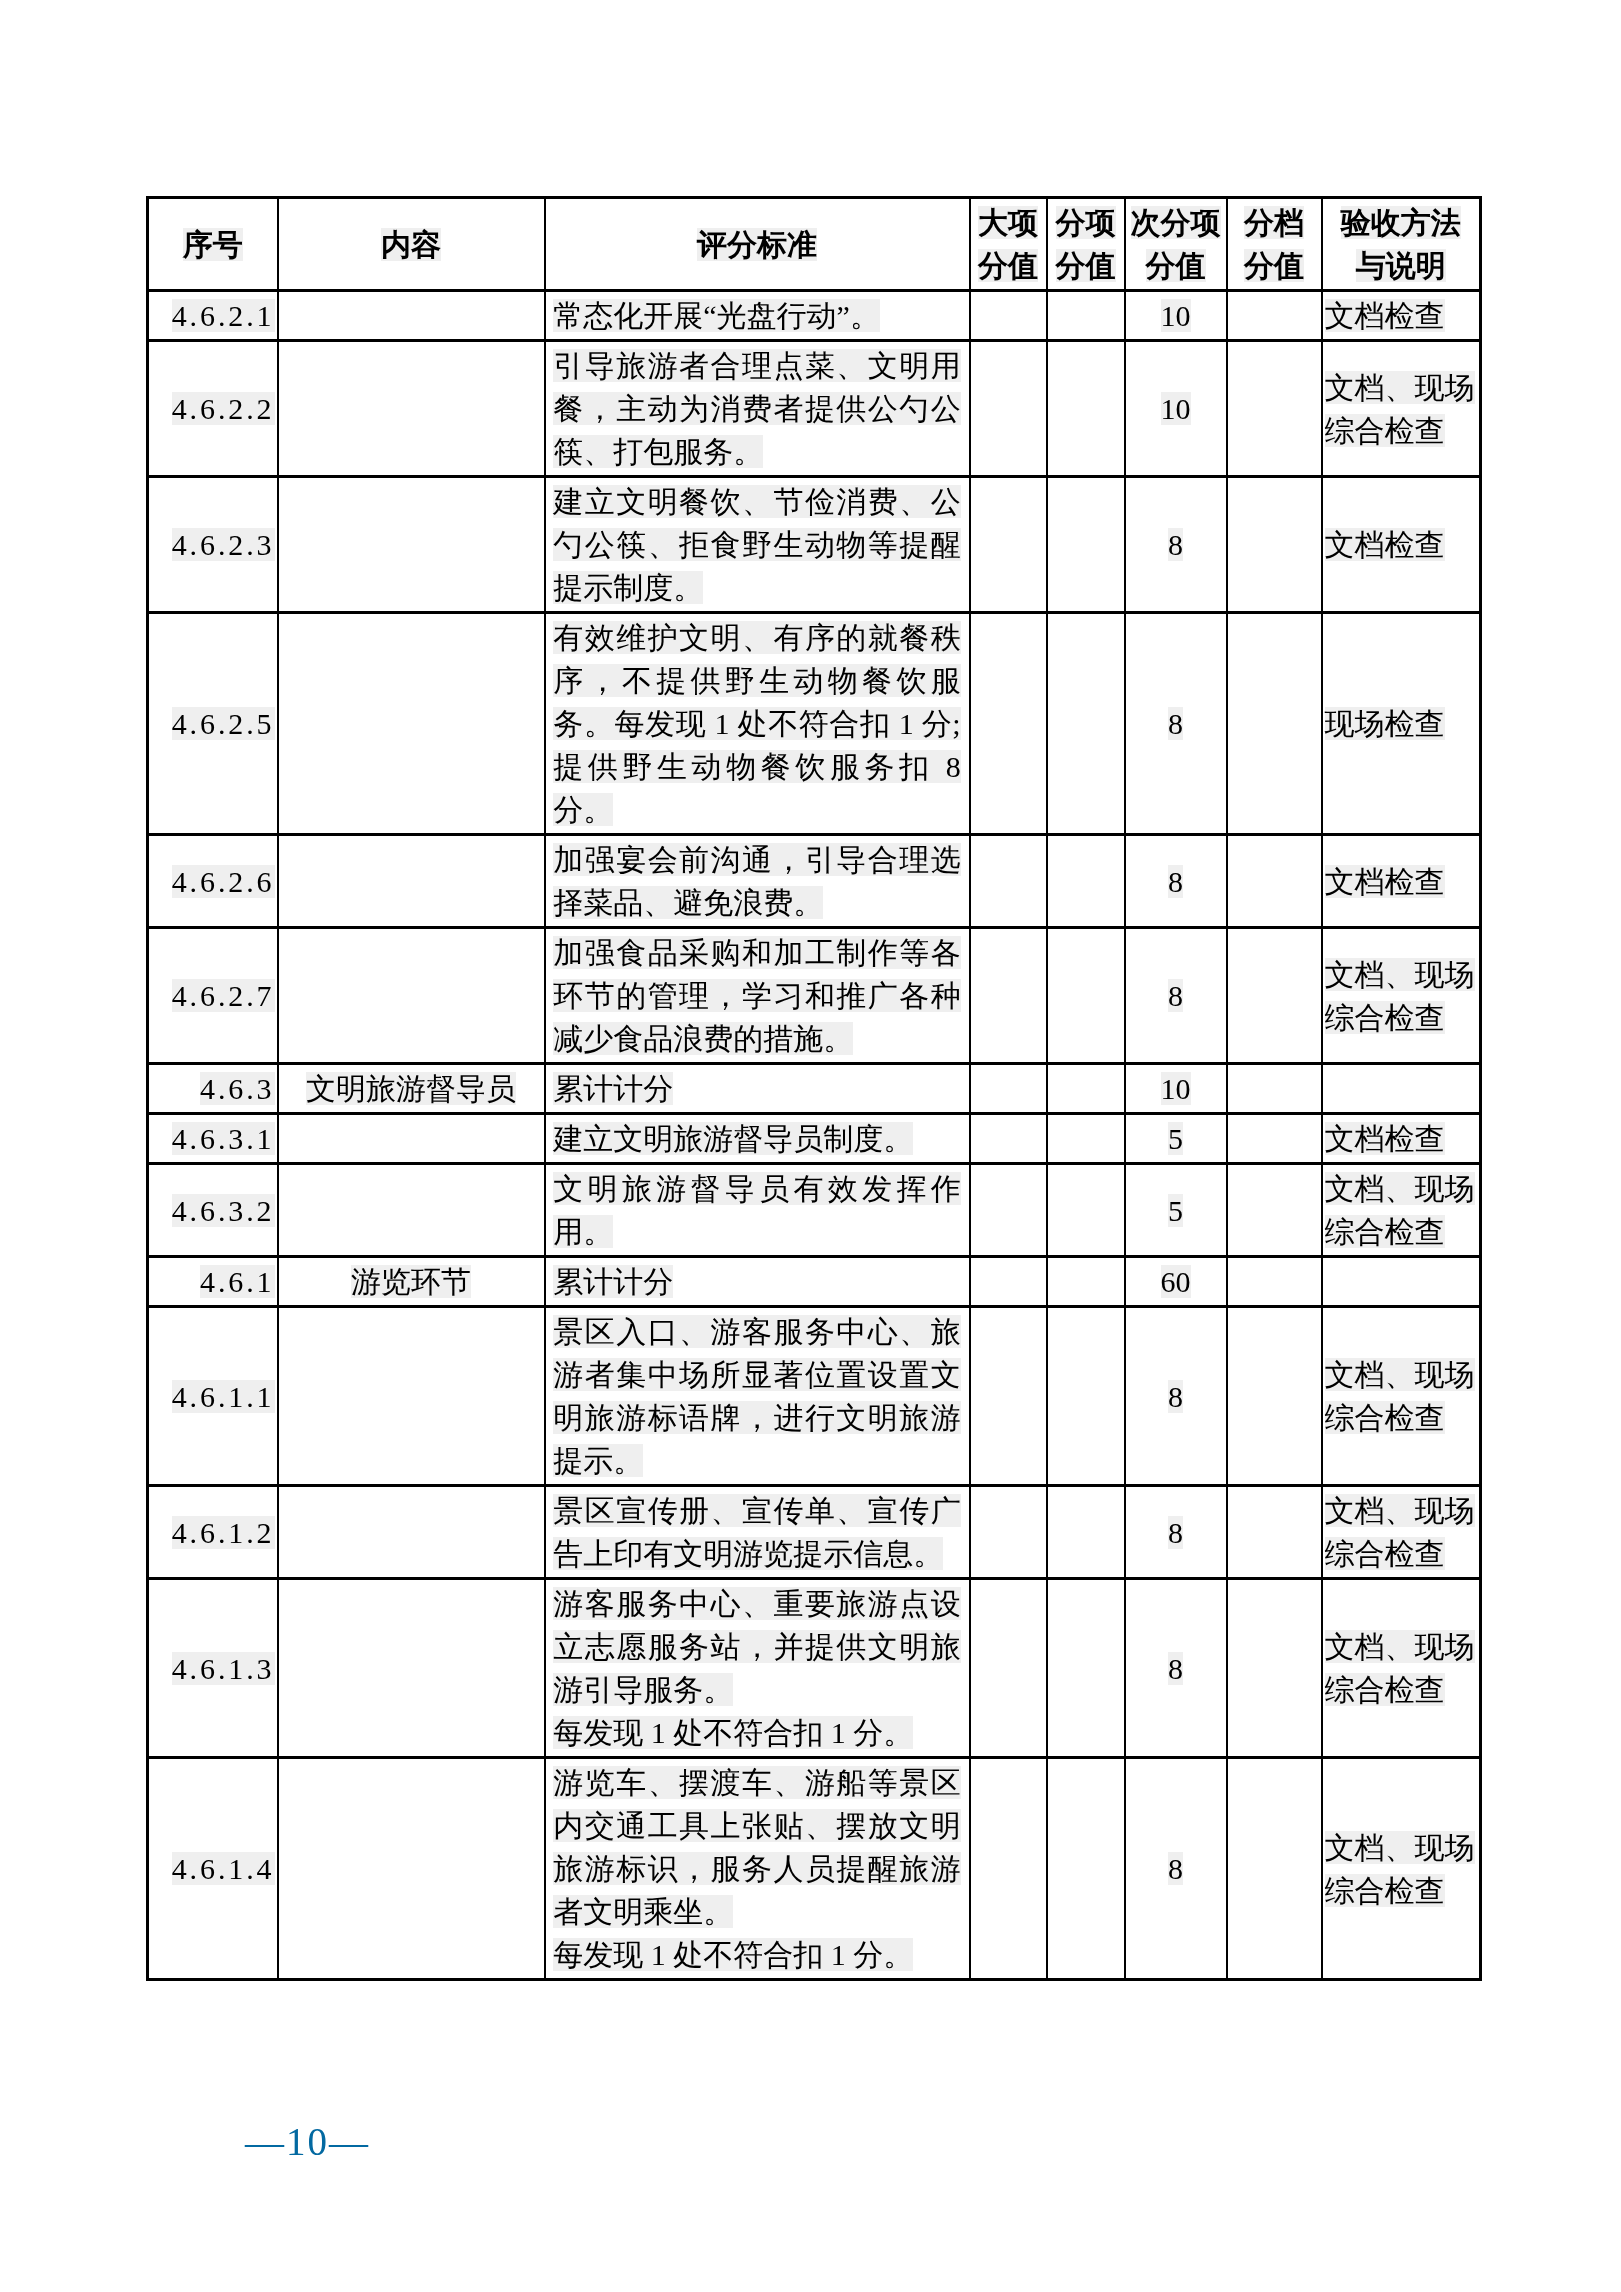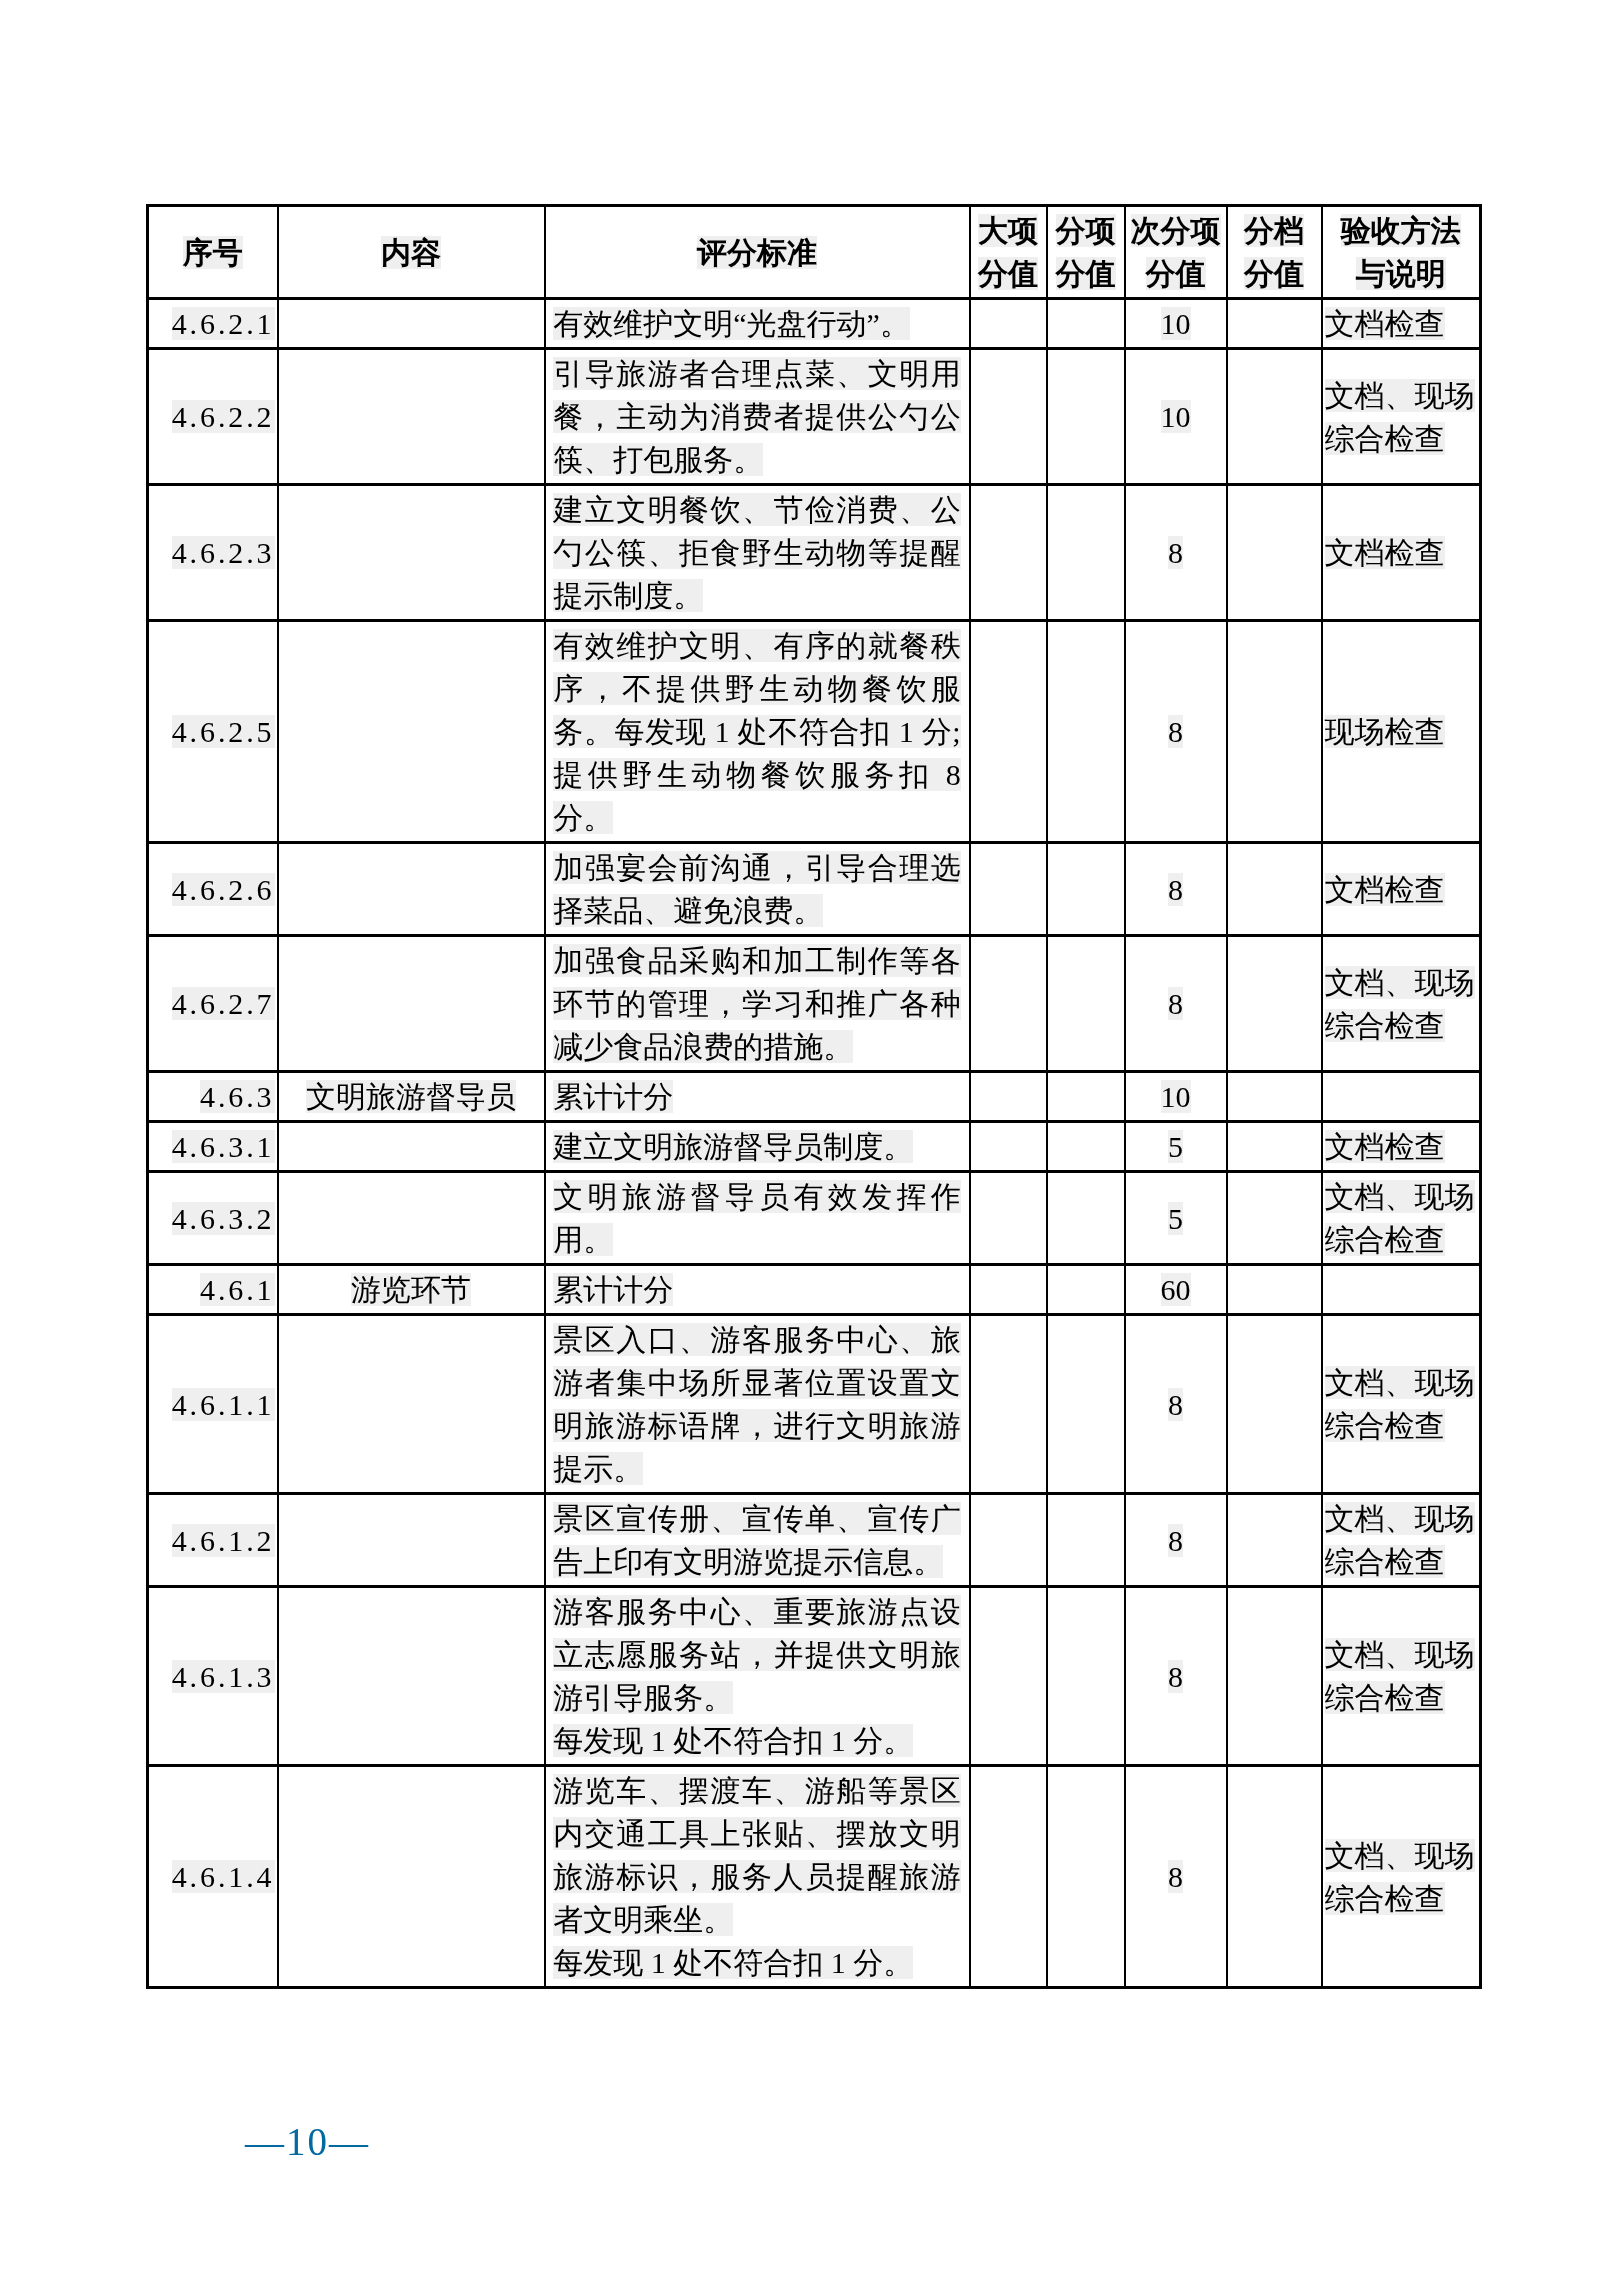--- a/index.html
+++ b/index.html
@@ -6,21 +6,20 @@
   body {
     width:1621px; height:2293px; position:relative;
     background:#ffffff; color:#000;
     font-family:"Liberation Serif", serif;
   }
   .page { position:absolute; inset:0; background:#ffffff; }
   table.scoring {
     position:absolute; left:146px; top:196px; width:1334px;
     border-collapse:collapse; table-layout:fixed;
     border:3.9px solid #000;
-    margin-top:8px;
   }
   td, th {
     border:2px solid #000;
     border-top-width:3.9px; border-bottom-width:3.9px;
     padding:2px 7.8px;
     font-size:30px; line-height:43px;
     vertical-align:middle;
     overflow:hidden;
     word-break:break-all;
   }
@@ -85,21 +84,21 @@
             <div><span class="txt">验收方法</span></div>
             <div><span class="txt">与说明</span></div>
           </th>
         </tr>
     </thead>
     <tbody>
         <tr>
           <td class="no"><span class="txt">4.6.2.1</span></td>
           <td class="content"></td>
           <td class="criteria">
-            <div><span class="txt">有效维护文明“光盘行动”。</span></div>
+            <div><span class="txt">常态化开展“光盘行动”。</span></div>
           </td>
           <td class="score"></td>
           <td class="score"></td>
           <td class="score"><span class="txt">10</span></td>
           <td class="score"></td>
           <td class="method">
             <div><span class="txt">文档检查</span></div>
           </td>
         </tr>
         <tr>

